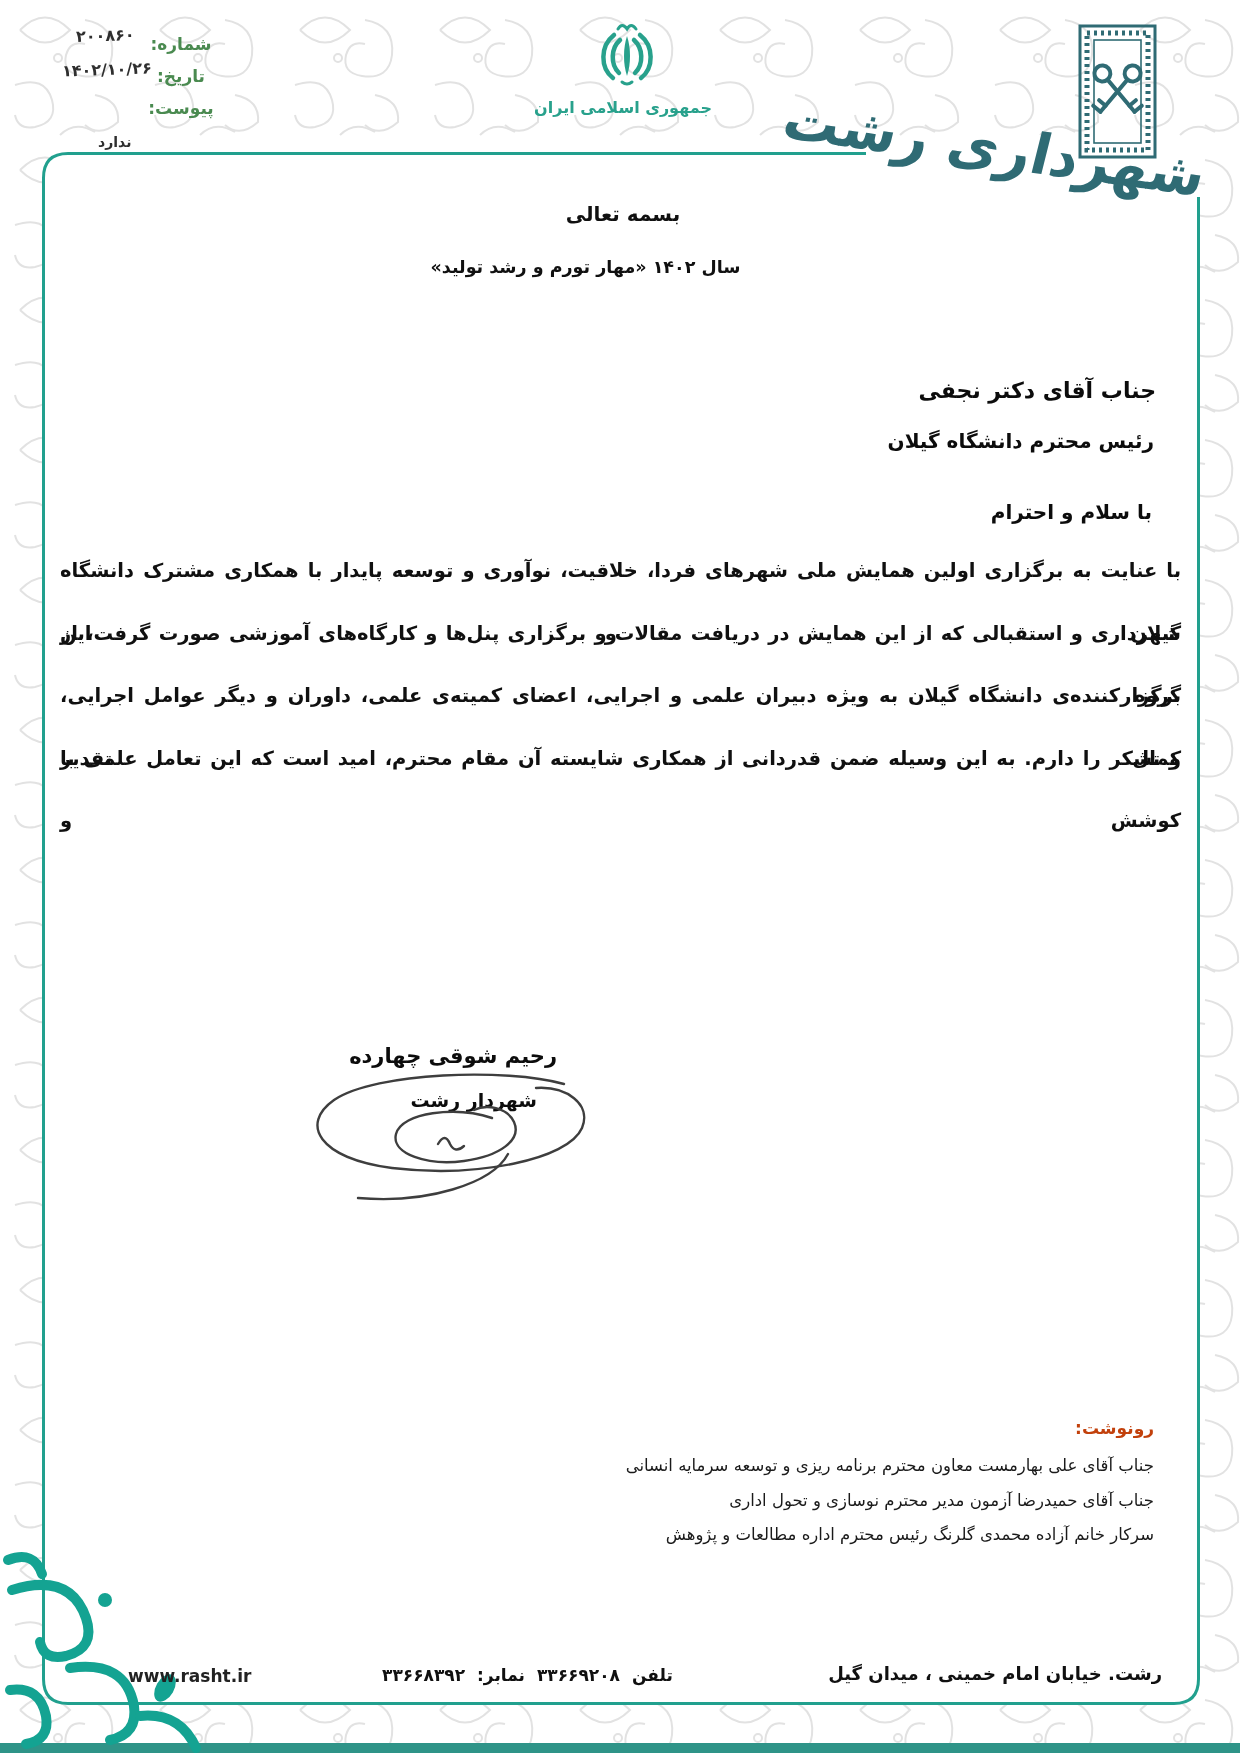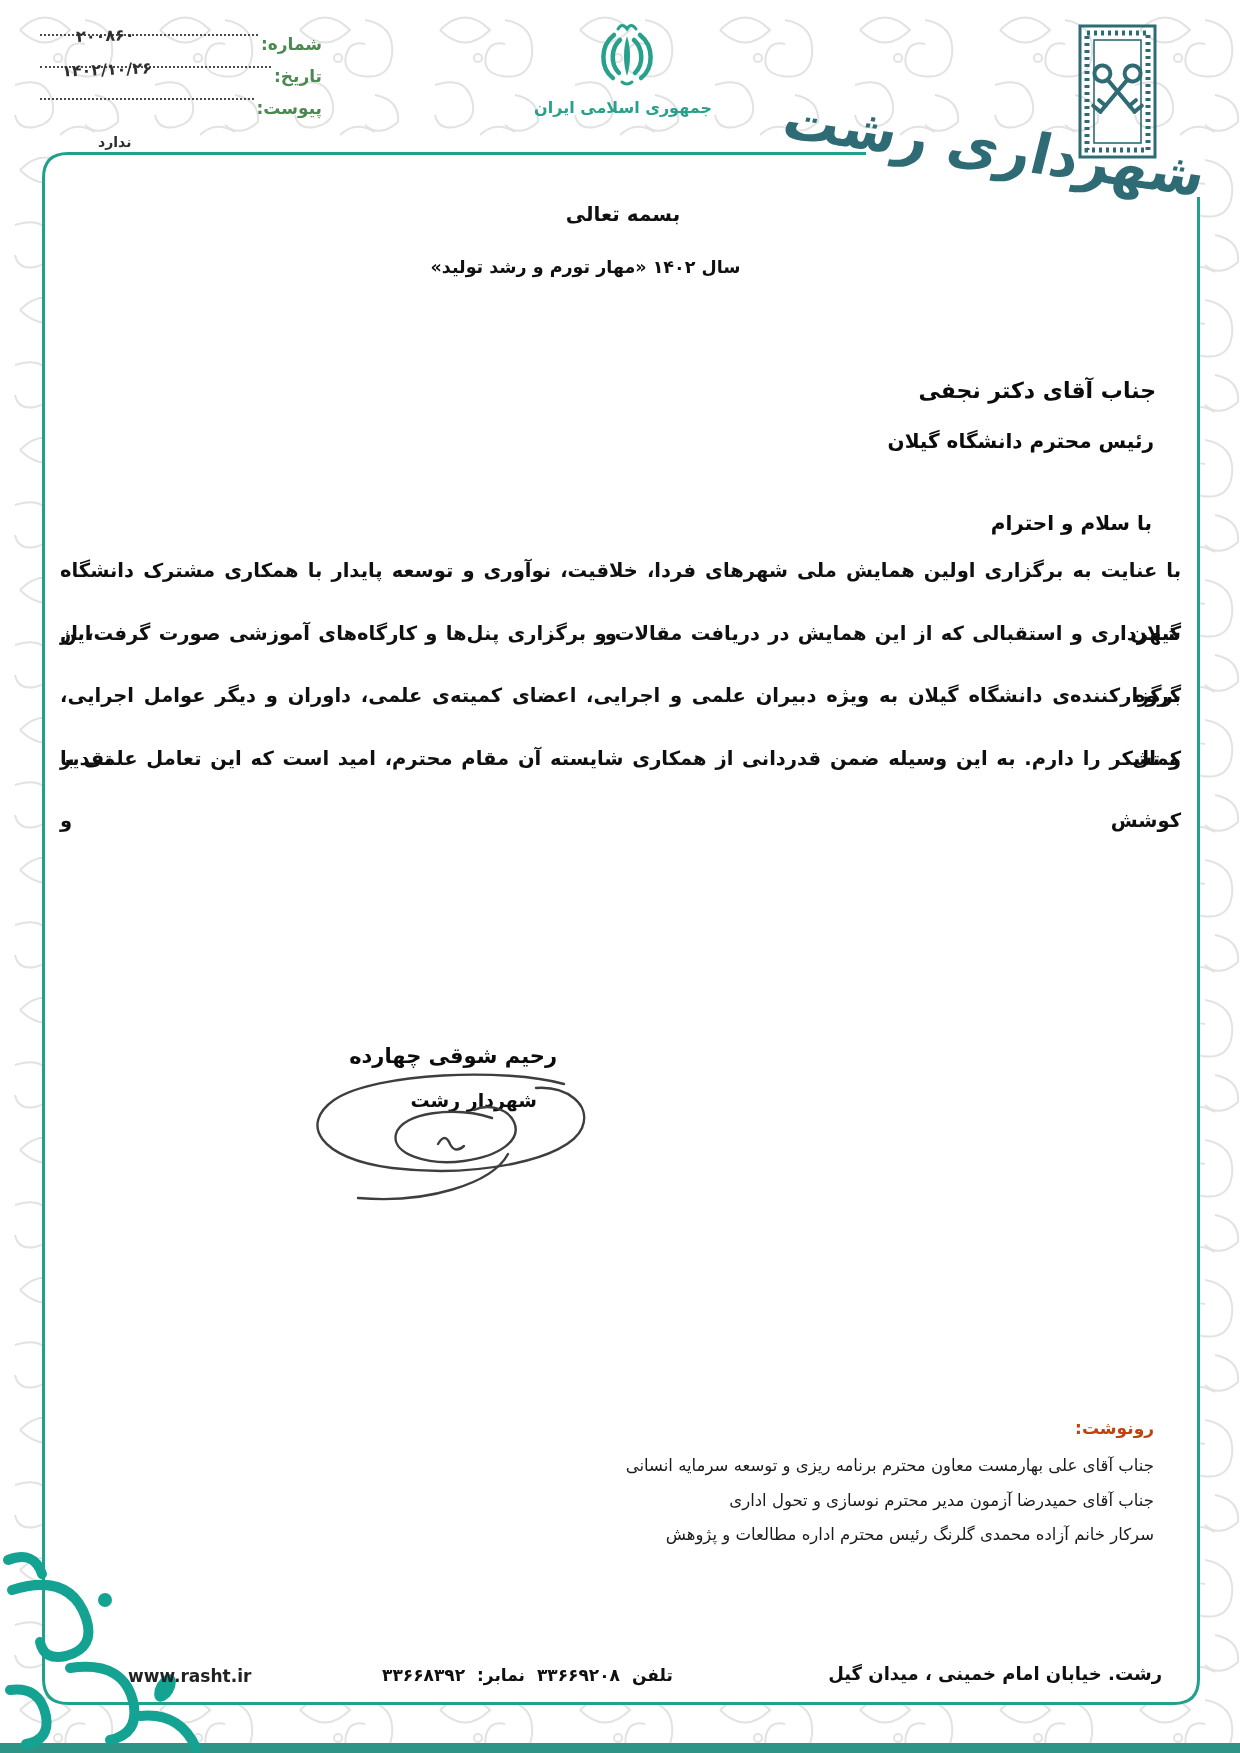--- a/index.html
+++ b/index.html
@@ -6,40 +6,40 @@
   .page {
     position:relative; width:1240px; height:1753px; overflow:hidden;
     background:#ffffff; font-family:"DejaVu Sans", sans-serif;
   }
   .abs { position:absolute; }
   .rtl { direction:rtl; unicode-bidi:embed; }
   .nowrap { white-space:nowrap; }
 
   
   .meta-block { left:40px; top:34px; width:282px; }
-  .meta-row { display:flex; direction:rtl; align-items:flex-start; height:32px; position:relative; }
+  .meta-row { display:flex; direction:rtl; align-items:center; height:32px; position:relative;flex-direction:column; }
   .meta-label { color:#4a8a50; font-weight:bold; font-size:17px; white-space:nowrap; }
   .meta-dots { flex:1; border-bottom:2px dotted #4a4a4a; margin:0 3px 4px 0; height:0; }
   .meta-value { position:absolute; color:#2f2f2f; font-size:16px; font-weight:bold;
                 transform:rotate(-2deg); white-space:nowrap; }
 
   .emblem-caption { left:518px; top:98px; width:210px; text-align:center;
                     color:#28a18c; font-size:16px; font-weight:bold; }
   .calligraphy { left:758px; top:88px; width:470px; height:132px; text-align:center;
                  color:#2f6b74; font-size:56px; font-weight:bold; line-height:120px;
                  transform:rotate(8deg) skewX(-6deg); white-space:nowrap; }
 
   .besmellah { left:518px; top:202px; width:210px; text-align:center;
                font-size:20px; font-weight:bold; color:#101010; }
   .slogan { left:428px; top:257px; width:315px; text-align:center;
             font-size:17.5px; font-weight:bold; color:#101010; }
 
   .recipient-name { right:84px; top:378px; font-size:22px; font-weight:bold; color:#0c0c0c;text-align:center; }
   .recipient-title { right:86px; top:429px; font-size:20px; font-weight:bold; color:#0c0c0c; }
-  .salutation { right:88px; top:500px; font-size:20px; font-weight:bold; color:#0c0c0c;margin-top:11px; }
+  .salutation { right:88px; top:500px; font-size:20px; font-weight:bold; color:#0c0c0c; }
 
   .body-par { left:60px; top:540px; width:1121px; color:#101010;
               font-size:19.5px; font-weight:bold; }
   .body-line { height:62.5px; line-height:62.5px; text-align:justify; text-align-last:justify; }
   .body-line.last { text-align-last:right; }
 
   .sig-name { left:352px; top:1044px; width:205px; text-align:center;
               font-size:21px; font-weight:bold; color:#0c0c0c; }
   .sig-title { left:352px; top:1089px; width:185px; text-align:right;
                font-size:19px; font-weight:bold; color:#0c0c0c; }

